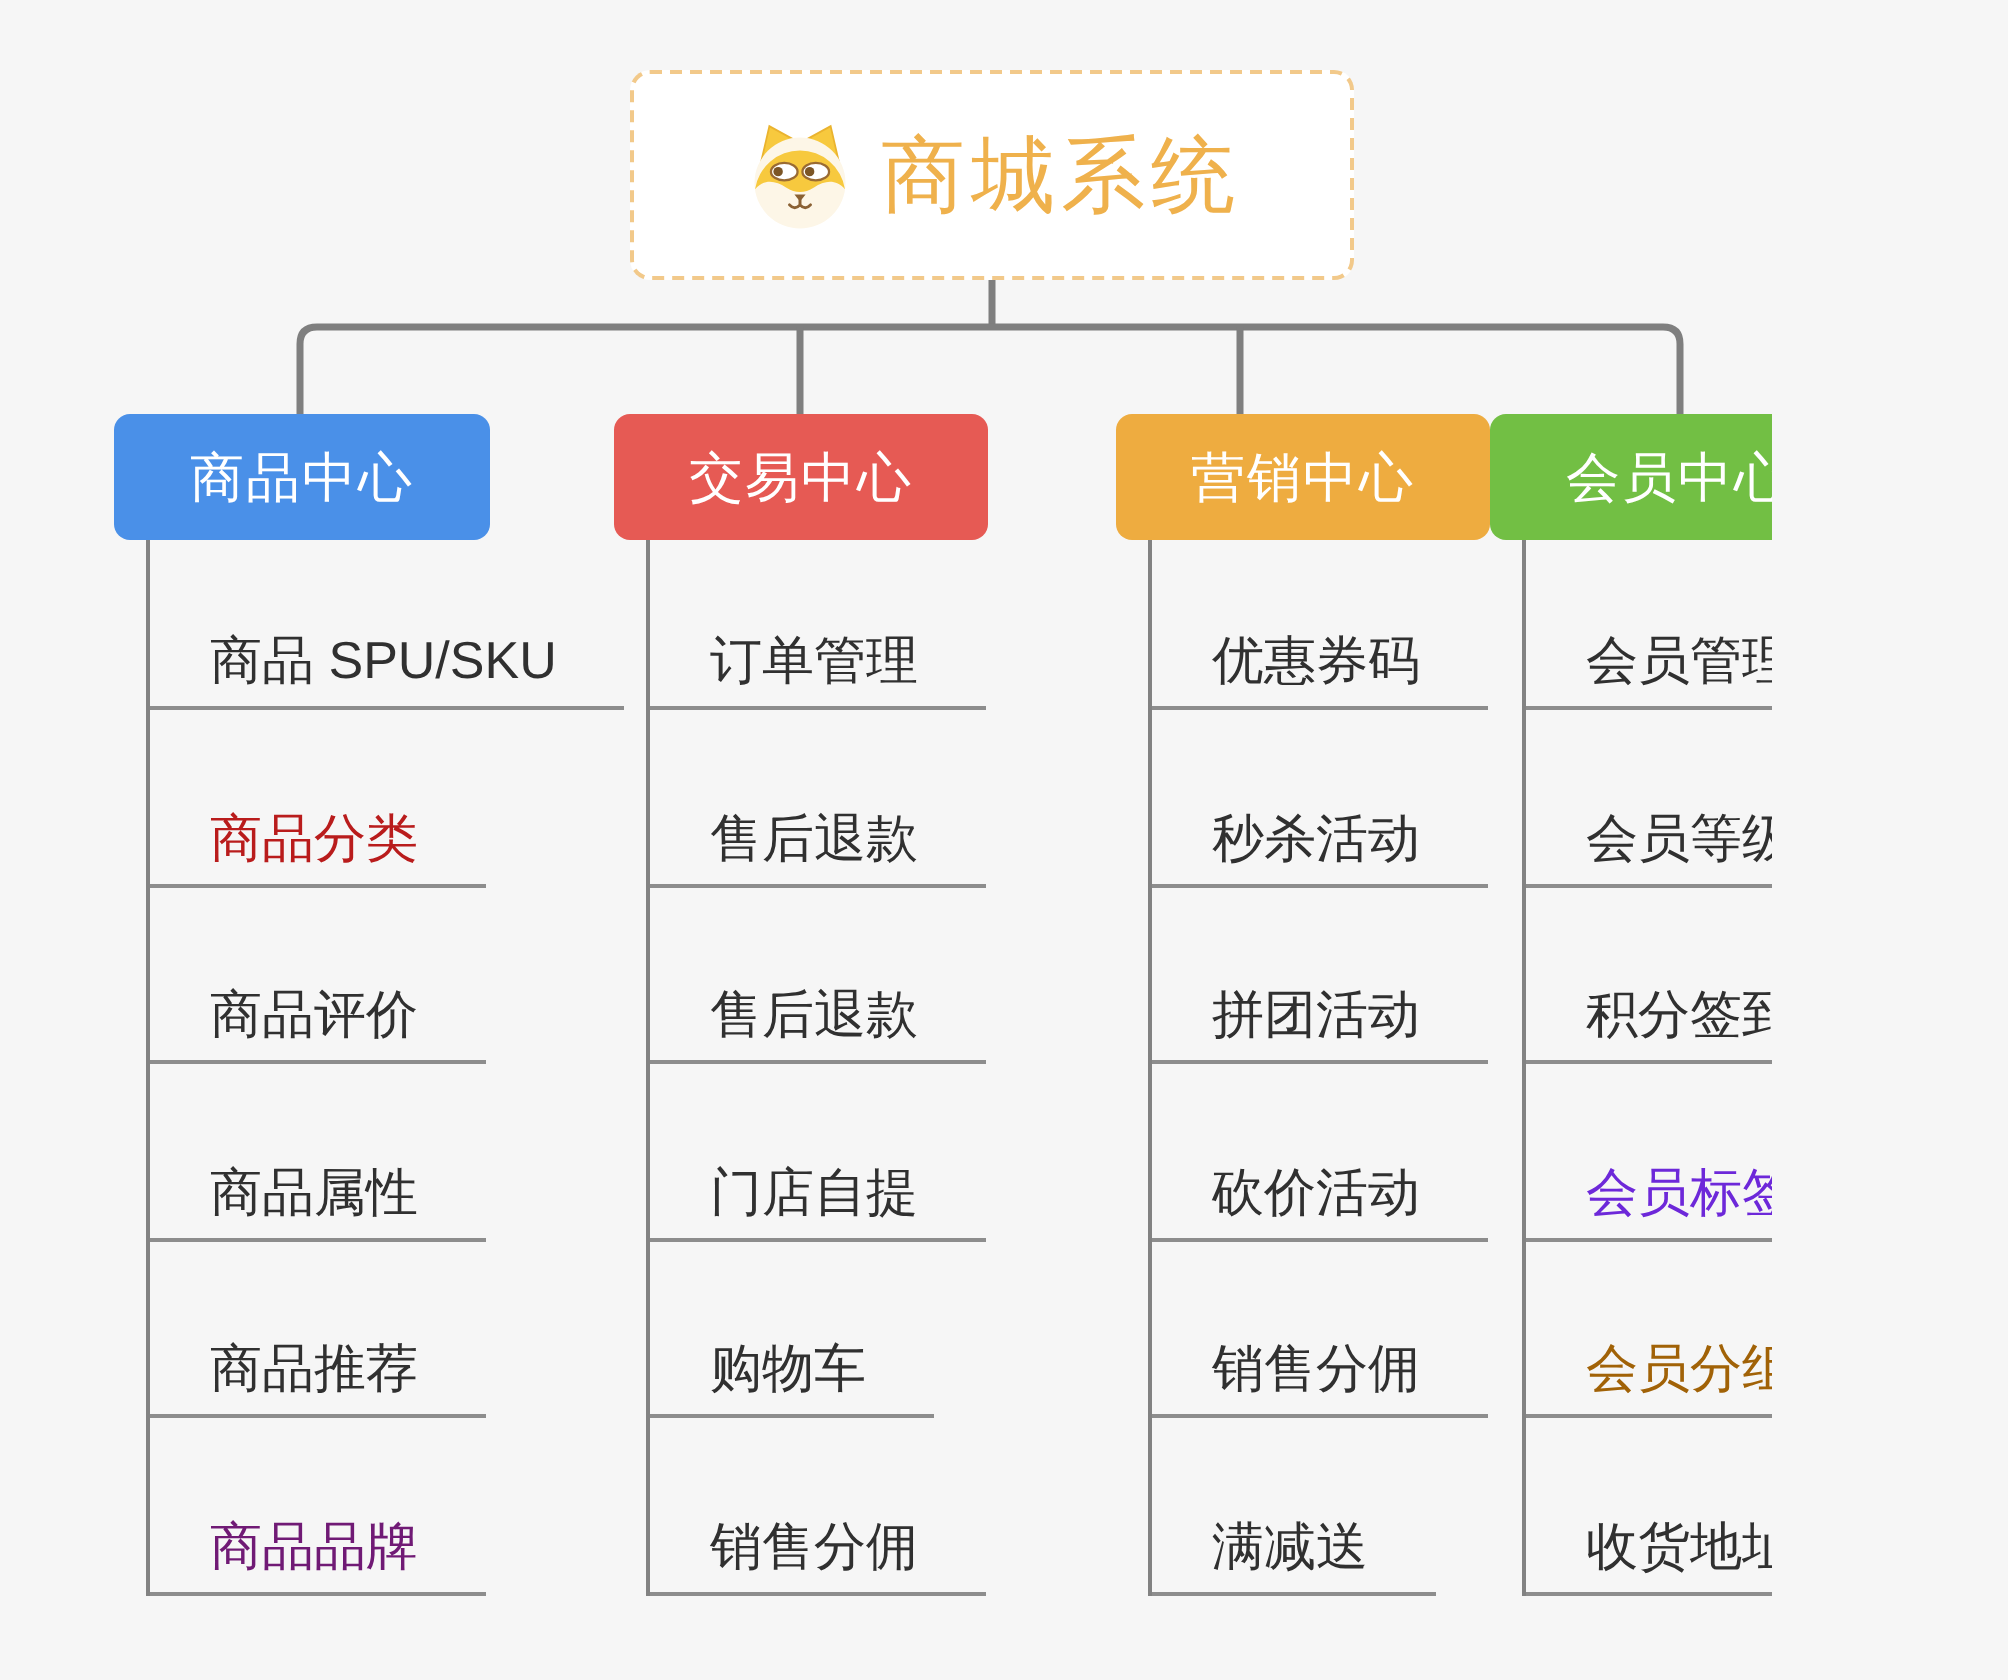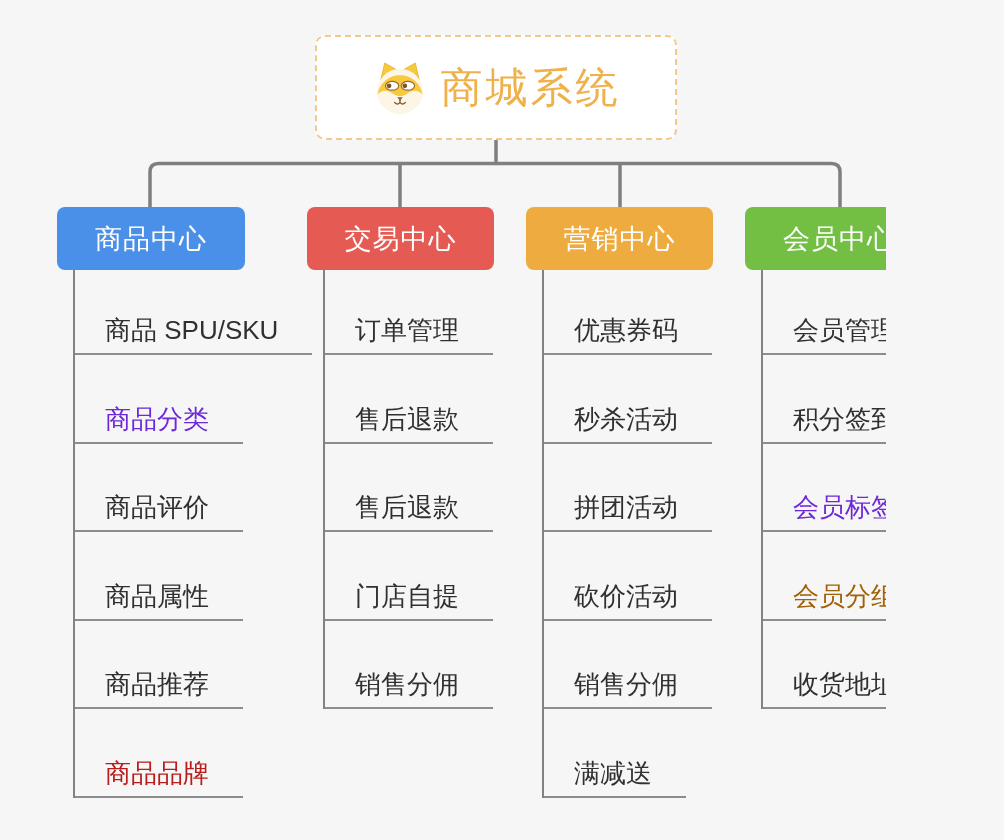--- a/index.html
+++ b/index.html
@@ -108,54 +108,56 @@
       <path d="M28.8 42.5 h6.4 l-3.2 4 z" fill="#8a6134"></path>
       <path d="M32 45.5 L32 48.2 M26 48.5 q3 3.4 6 0 q3 3.4 6 0" fill="none" stroke="#8a6134" stroke-width="1.7" stroke-linecap="round"></path>
     </svg>
     <div class="root-title" style="color: rgb(239, 177, 76);">商城系统</div>
   </div>
 
     <div class="branch" style="left: 57px;">
       <div class="branch-box" style="width: 188px; background: rgb(74, 144, 232);">商品中心</div>
       <ul class="leaf-list">
         <li class="leaf-item" style="color: rgb(48, 48, 48); border-bottom-color: rgb(141, 141, 141);">商品 SPU/SKU</li>
-        <li class="leaf-item" style="color: #6d28d9; border-bottom-color: rgb(141, 141, 141);">商品分类</li>
+        <li class="leaf-item" style="color: #b91c1c; border-bottom-color: rgb(141, 141, 141);">商品分类</li>
         <li class="leaf-item" style="color: rgb(48, 48, 48); border-bottom-color: rgb(141, 141, 141);">商品评价</li>
         <li class="leaf-item" style="color: rgb(48, 48, 48); border-bottom-color: rgb(141, 141, 141);">商品属性</li>
         <li class="leaf-item" style="color: rgb(48, 48, 48); border-bottom-color: rgb(141, 141, 141);">商品推荐</li>
-        <li class="leaf-item" style="color: #b91c1c; border-bottom-color: rgb(141, 141, 141);">商品品牌</li>
+        <li class="leaf-item" style="color: #701a75; border-bottom-color: rgb(141, 141, 141);">商品品牌</li>
       </ul>
     </div>
 
     <div class="branch" style="left: 307px;">
       <div class="branch-box" style="width: 187px; background: rgb(230, 90, 84);">交易中心</div>
       <ul class="leaf-list">
         <li class="leaf-item" style="color: rgb(48, 48, 48); border-bottom-color: rgb(141, 141, 141);">订单管理</li>
         <li class="leaf-item" style="color: rgb(48, 48, 48); border-bottom-color: rgb(141, 141, 141);">售后退款</li>
         <li class="leaf-item" style="color: rgb(48, 48, 48); border-bottom-color: rgb(141, 141, 141);">售后退款</li>
         <li class="leaf-item" style="color: rgb(48, 48, 48); border-bottom-color: rgb(141, 141, 141);">门店自提</li>
+        <li class="leaf-item" style="color: rgb(48, 48, 48); border-bottom-color: rgb(141, 141, 141);">购物车</li>
         <li class="leaf-item" style="color: rgb(48, 48, 48); border-bottom-color: rgb(141, 141, 141);">销售分佣</li>
       </ul>
     </div>
 
-    <div class="branch" style="left: 526px;">
+    <div class="branch" style="left: 558px;">
       <div class="branch-box" style="width: 187px; background: rgb(238, 172, 64);">营销中心</div>
       <ul class="leaf-list">
         <li class="leaf-item" style="color: rgb(48, 48, 48); border-bottom-color: rgb(141, 141, 141);">优惠券码</li>
         <li class="leaf-item" style="color: rgb(48, 48, 48); border-bottom-color: rgb(141, 141, 141);">秒杀活动</li>
         <li class="leaf-item" style="color: rgb(48, 48, 48); border-bottom-color: rgb(141, 141, 141);">拼团活动</li>
         <li class="leaf-item" style="color: rgb(48, 48, 48); border-bottom-color: rgb(141, 141, 141);">砍价活动</li>
         <li class="leaf-item" style="color: rgb(48, 48, 48); border-bottom-color: rgb(141, 141, 141);">销售分佣</li>
         <li class="leaf-item" style="color: rgb(48, 48, 48); border-bottom-color: rgb(141, 141, 141);">满减送</li>
       </ul>
     </div>
 
     <div class="branch" style="left: 745px;">
       <div class="branch-box" style="width: 188px; background: rgb(114, 191, 68);">会员中心</div>
       <ul class="leaf-list">
         <li class="leaf-item" style="color: rgb(48, 48, 48); border-bottom-color: rgb(141, 141, 141);">会员管理</li>
+        <li class="leaf-item" style="color: rgb(48, 48, 48); border-bottom-color: rgb(141, 141, 141);">会员等级</li>
         <li class="leaf-item" style="color: rgb(48, 48, 48); border-bottom-color: rgb(141, 141, 141);">积分签到</li>
         <li class="leaf-item" style="color: #6d28d9; border-bottom-color: rgb(141, 141, 141);">会员标签</li>
         <li class="leaf-item" style="color: #a16207; border-bottom-color: rgb(141, 141, 141);">会员分组</li>
         <li class="leaf-item" style="color: rgb(48, 48, 48); border-bottom-color: rgb(141, 141, 141);">收货地址</li>
       </ul>
     </div>
   </div>
 
 </body></html>

